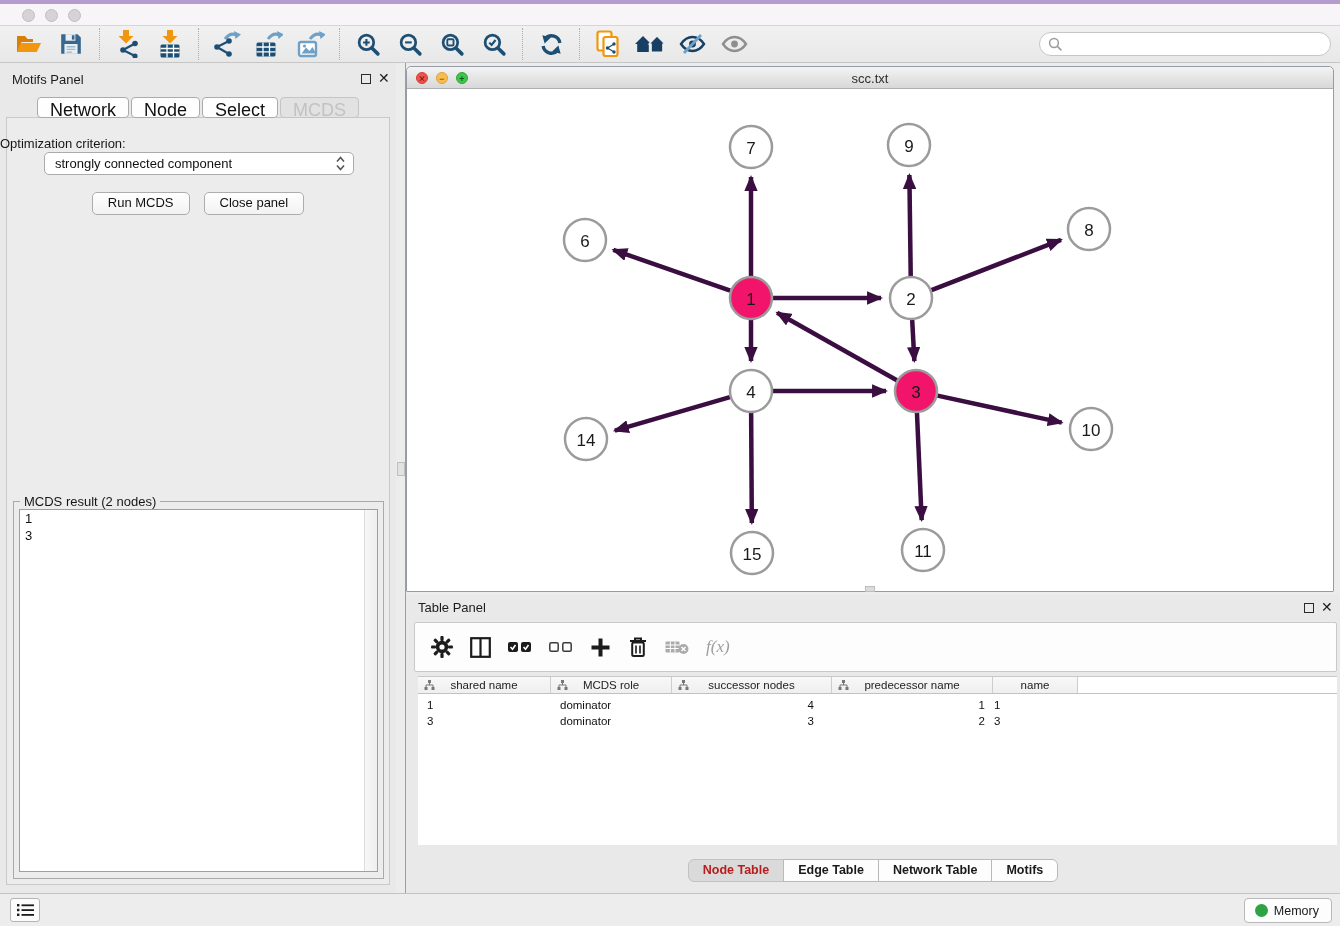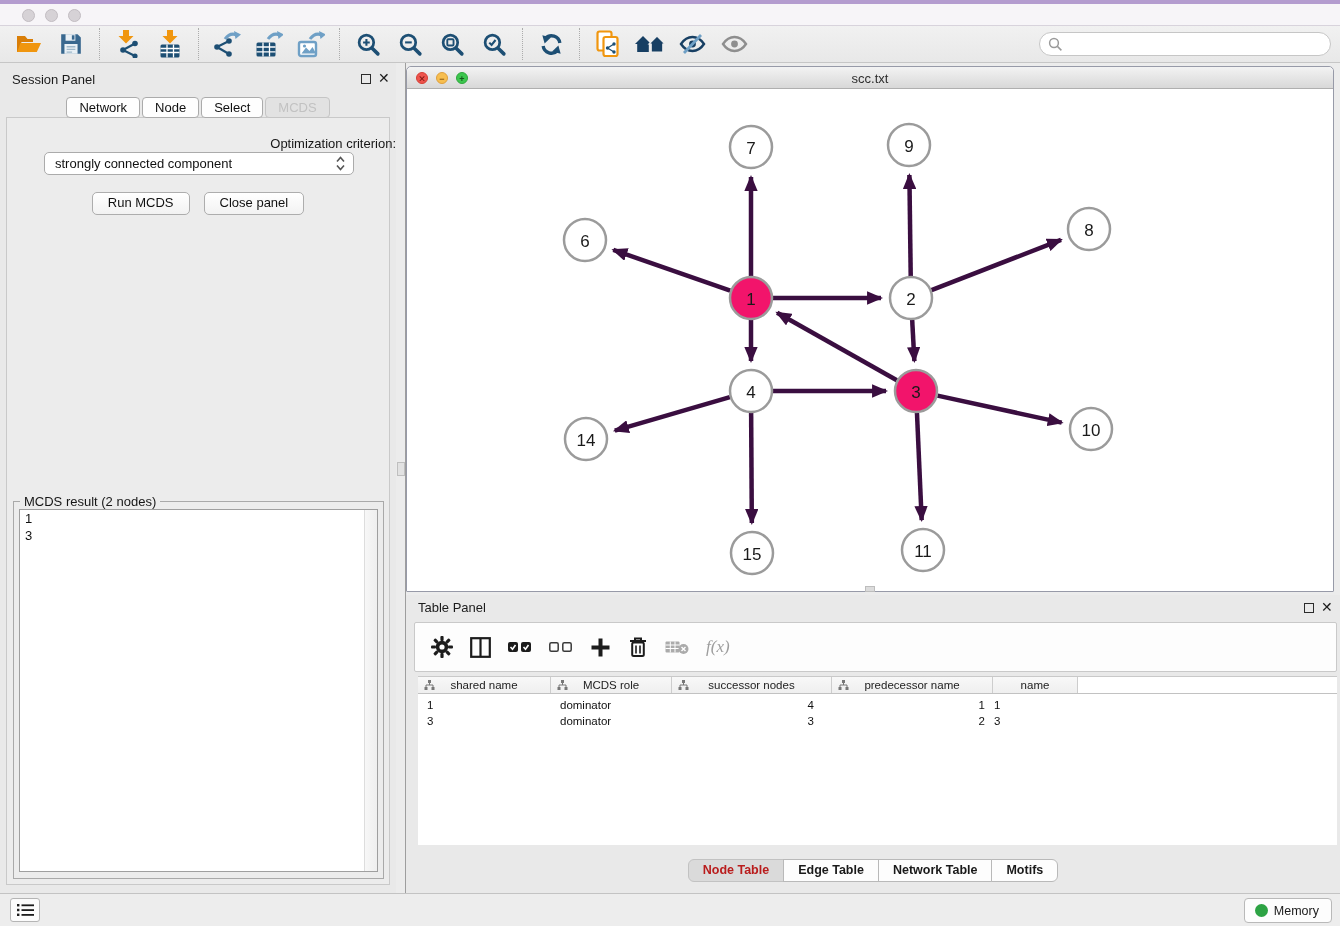--- a/index.html
+++ b/index.html
@@ -34,25 +34,25 @@
     padding:0 12px 0 10px; font-size:12.5px; color:#1A1A1A; }
   .memdot { width:13px; height:13px; border-radius:50%; background:#2DA344; }
 
   
   .cpanel { position:absolute; left:0; top:63px; width:396px; height:830px; background:#E9E9E9; }
   .cpanel-head { position:absolute; left:12px; top:9px; font-size:13px; color:#1C1C1C; }
   .float-icon { position:absolute; top:11px; width:10px; height:10px; border:1.6px solid #2B2B2B; }
   .close-icon { position:absolute; top:8px; font-size:14px; font-weight:bold; color:#1C1C1C; line-height:14px; }
   .tabrow { position:absolute; left:0; top:34px; width:100%; display:flex; justify-content:center; gap:2px; z-index:2; }
   .tab { height:21px; padding:2px 12px 0; background:#FEFEFE; border:1px solid #ABABAB;
-    border-radius:4px; font-size:13px; color:#111; }
+    border-radius:4px; font-size:18px; color:#111; }
   .tab.selected { background:#E2E2E2; border-color:#C5C5C5; color:#C2C2C2; }
   .tabcontent { position:absolute; left:6px; top:54px; width:384px; height:768px;
     background:#ECECEC; border:1px solid #C9C9C9; }
-  .opt-label { position:absolute; left:0; top:73px; width:100%; text-align:right; font-size:13px; color:#161616; }
+  .opt-label { position:absolute; left:0; top:73px; width:100%; text-align:left; font-size:13px; color:#161616; }
   .dropdown { position:absolute; left:44px; top:89px; width:310px; height:23px; background:#fff;
     border:1px solid #ABABAB; border-radius:5px; display:flex; align-items:center;
     padding:0 8px 0 10px; font-size:13px; color:#111; }
   .dropdown .dd-text { flex:1; }
   .btnrow { position:absolute; left:0; top:129px; width:100%; display:flex; justify-content:center; gap:14px; }
   .pushbtn { height:23px; padding:2px 15px 0; background:linear-gradient(#FFFFFF,#F2F2F2);
     border:1px solid #ADADAD; border-radius:5px; font-size:13px; color:#111; }
   .groupbox { position:absolute; left:13px; top:438px; width:371px; height:378px; border:1px solid #A9A9A9; }
   .groupbox-title { position:absolute; left:6px; top:-8px; background:#ECECEC; padding:0 4px;
     font-size:13px; color:#161616; }
@@ -255,21 +255,21 @@
   <div class="searchbox">
     <svg width="15" height="15" viewBox="0 0 15 15">
       <circle cx="6" cy="6" r="4.4" stroke="#9A9A9A" stroke-width="1.5" fill="none"></circle>
       <path d="M9.4 9.4l4 4" stroke="#9A9A9A" stroke-width="1.5"></path>
     </svg>
     <span></span>
   </div>
 </div>
 
 <div class="cpanel">
-  <div class="cpanel-head">Session Panel</div>
+  <div class="cpanel-head">Motifs Panel</div>
   <div class="float-icon" style="left:361px"></div>
   <div class="close-icon" style="left:378px">✕</div>
 
   <div class="tabrow">
     <div class="tab">Network</div>
     <div class="tab">Node</div>
     <div class="tab">Select</div>
     <div class="tab selected">MCDS</div>
   </div>
 

